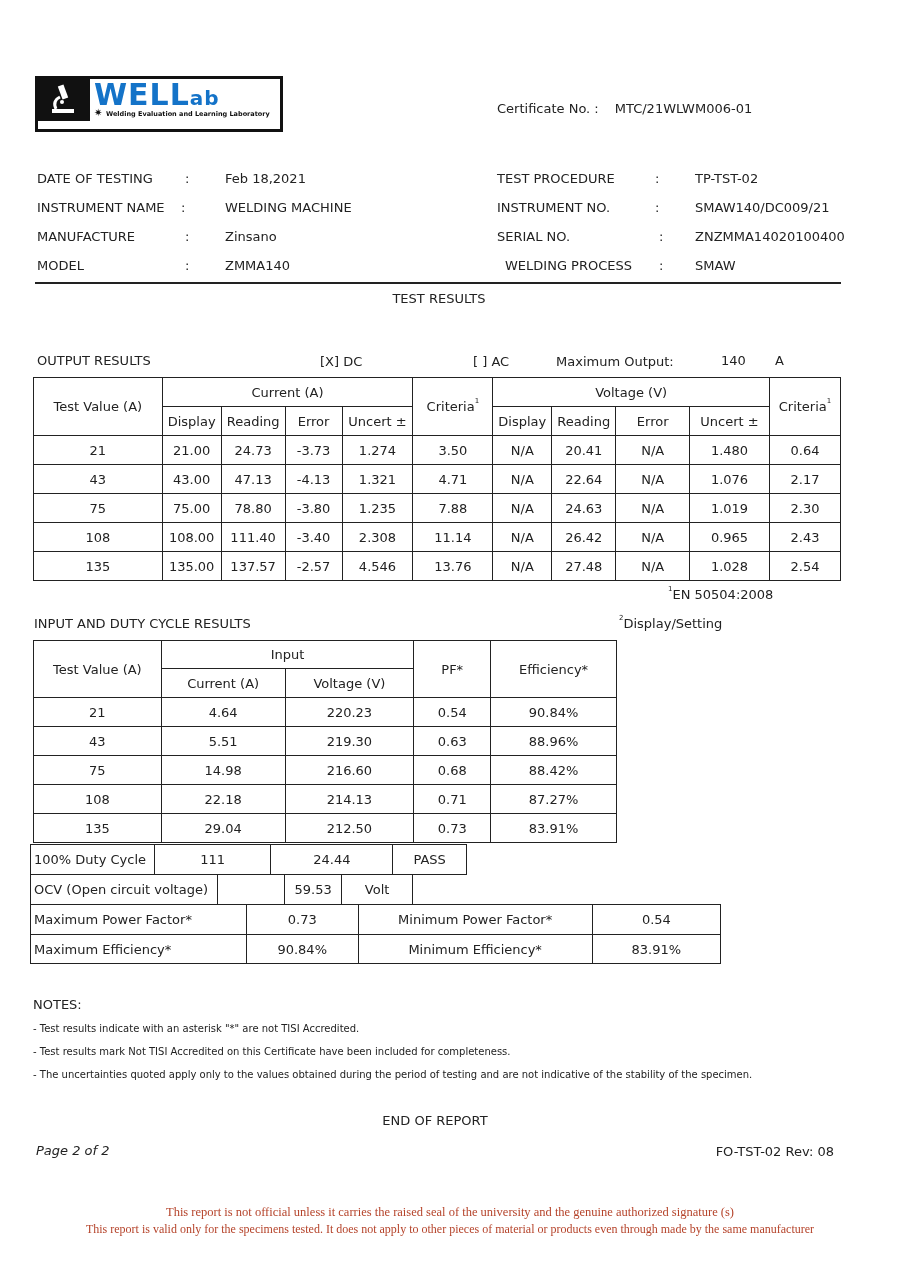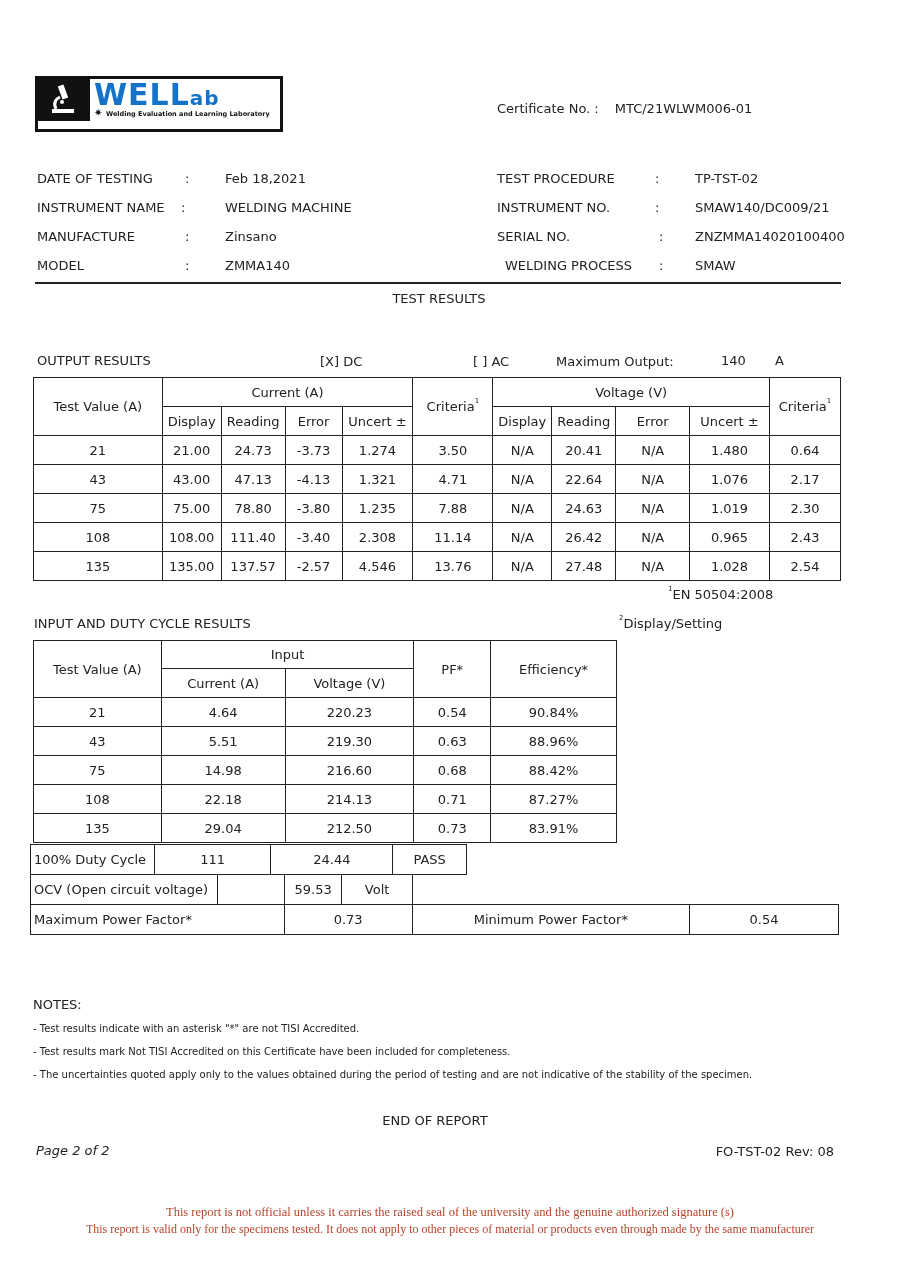--- a/index.html
+++ b/index.html
@@ -292,34 +292,40 @@
   <tbody>
       <tr style="height:30px;">
     <td class="left">OCV (Open circuit voltage)</td>
     <td></td>
     <td>59.53</td>
     <td>Volt</td>
   </tr>
 </tbody>
   </table>
 
-<table style="left:30px; top:904px; width:809px;border-radius:13px;">
+<table style="left:30px; top:904px; width:691px;border-radius:13px;">
   <colgroup>
       <col style="width:254px">
       <col style="width:128px">
       <col style="width:278px">
       <col style="width:149px">
     </colgroup>
   <tbody>
       <tr style="height:30px;">
     <td class="left">Maximum Power Factor*</td>
     <td>0.73</td>
     <td>Minimum Power Factor*</td>
     <td>0.54</td>
   </tr>
+  <tr style="height:29px;">
+    <td class="left">Maximum Efficiency*</td>
+    <td>90.84%</td>
+    <td>Minimum Efficiency*</td>
+    <td>83.91%</td>
+  </tr>
 </tbody>
   </table>
 
 <div class="notes" style="left:33px; top:997px; font-size:13px;">NOTES:</div>
 <div class="notes" style="left:33px; top:1023px;">- Test results indicate with an asterisk "*" are not TISI Accredited.</div>
 <div class="notes" style="left:33px; top:1046px;">- Test results mark Not TISI Accredited on this Certificate have been included for completeness.</div>
 <div class="notes" style="left:33px; top:1069px;">- The uncertainties quoted apply only to the values obtained during the period of testing and are not indicative of the stability of the specimen.</div>
 
 <div class="sec-title" style="left:0; width:870px; text-align:center; top:1113px;">END OF REPORT</div>
 

